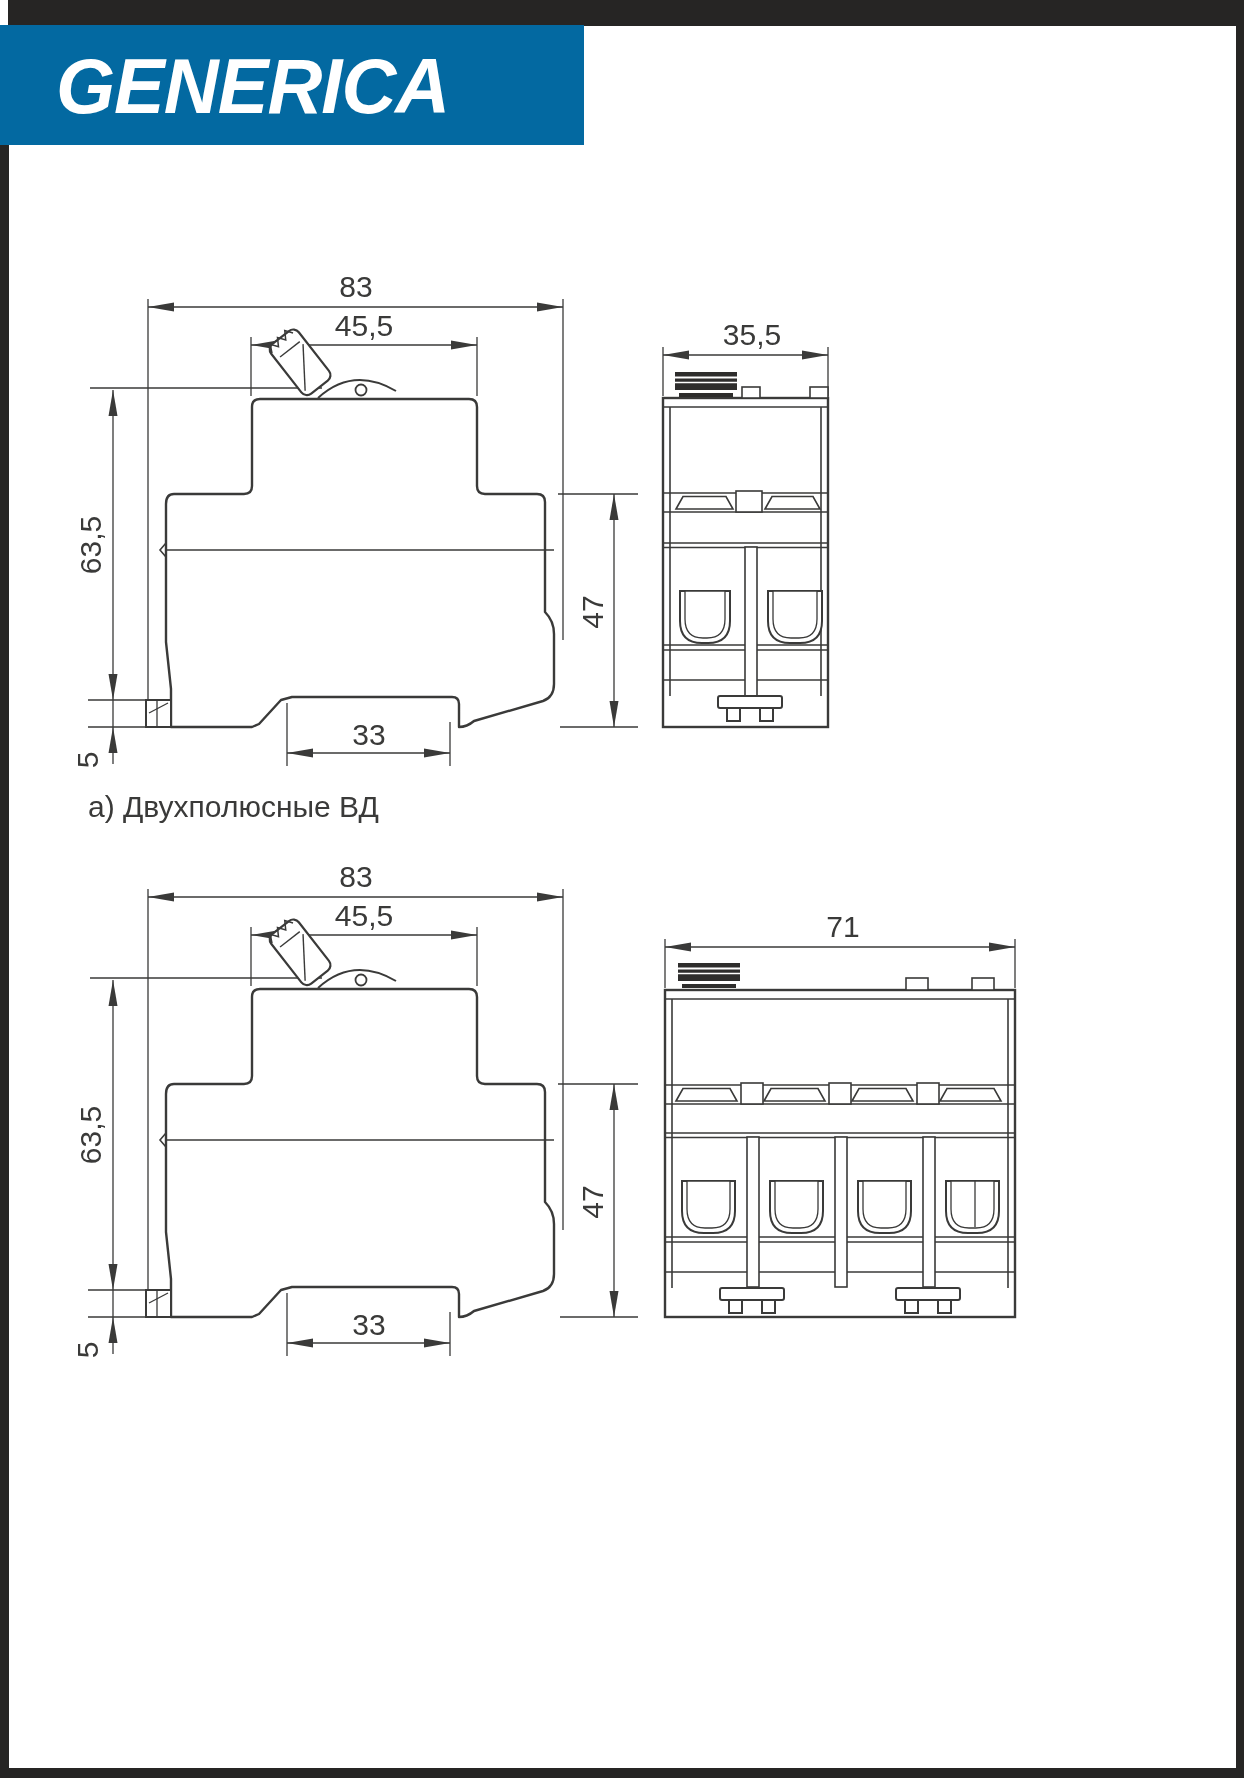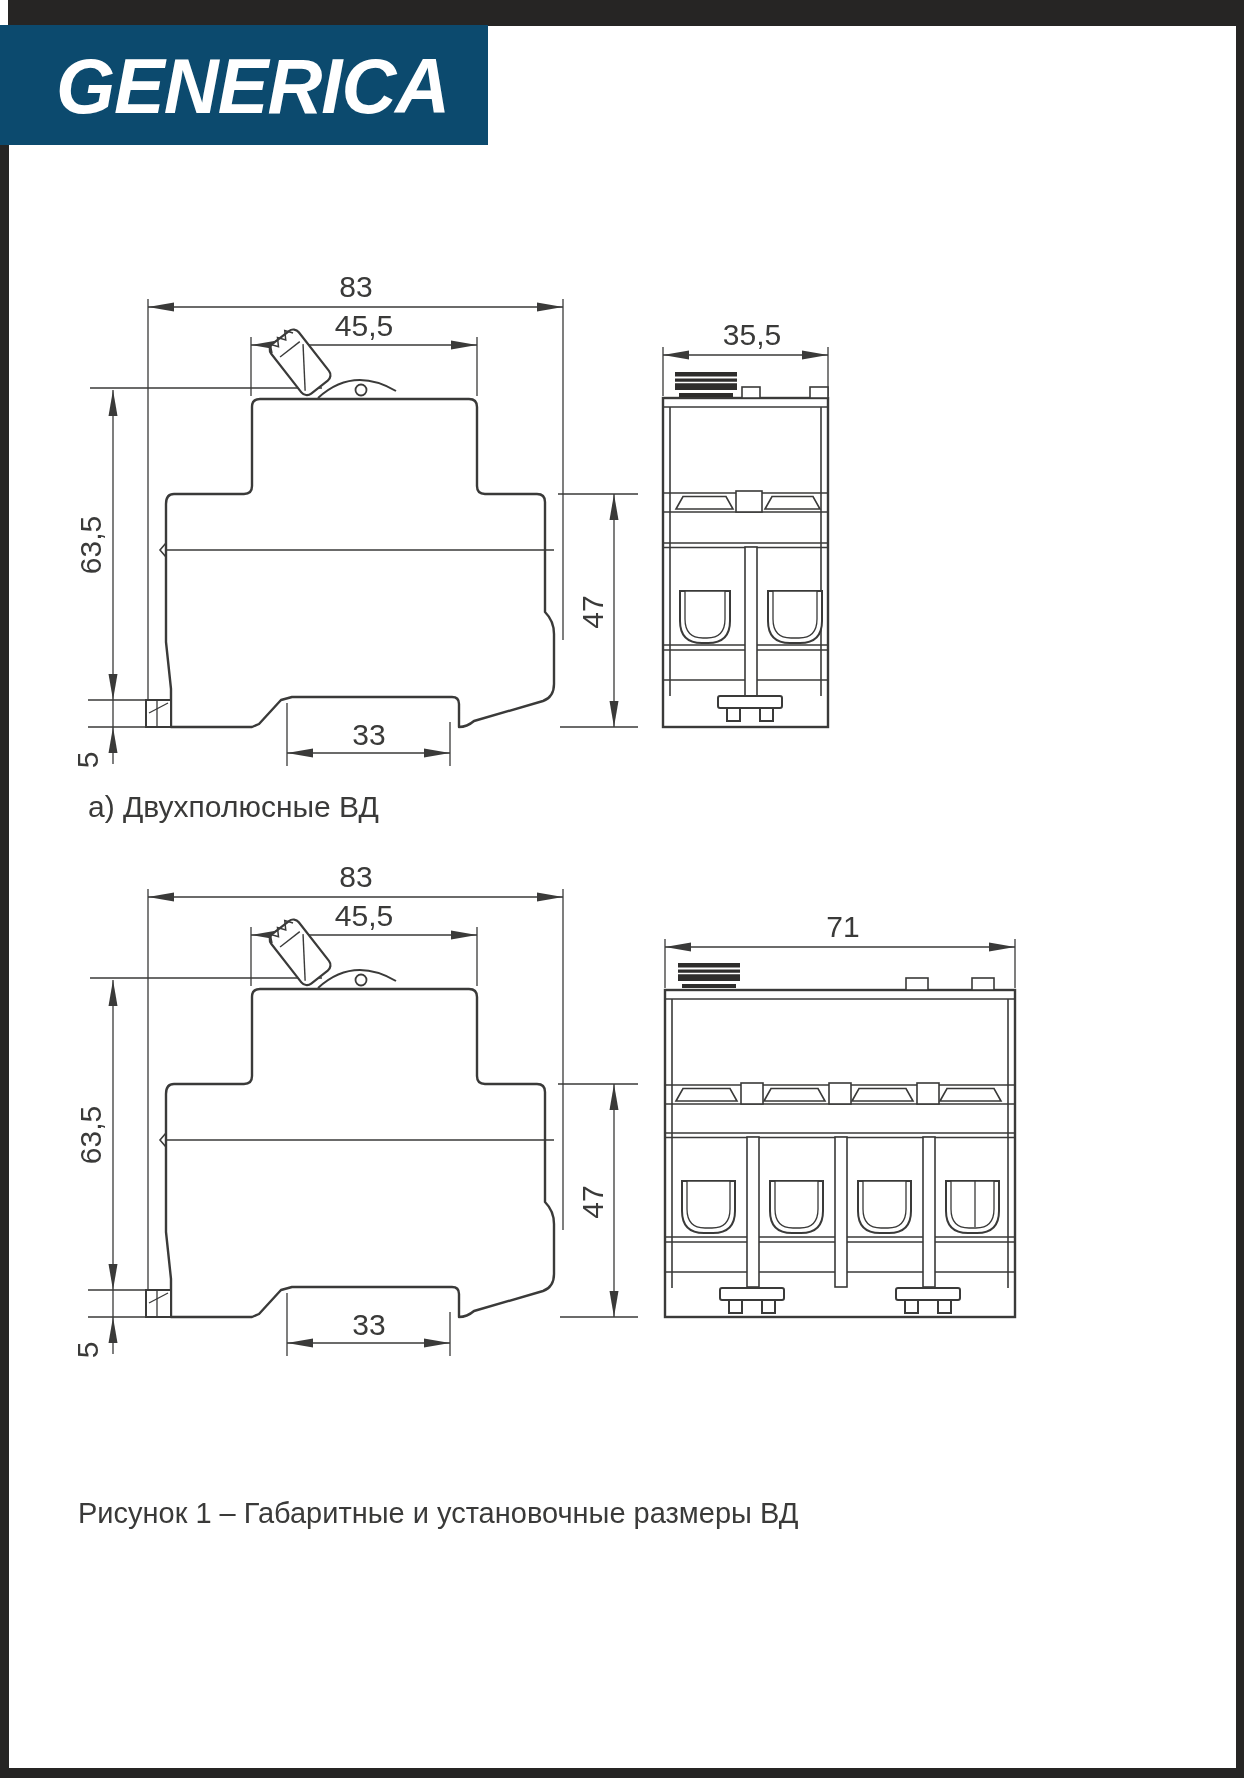--- a/index.html
+++ b/index.html
@@ -3,21 +3,21 @@
 <meta charset="utf-8">
 <style>
   html,body{margin:0;padding:0;background:#888;}
   .page{position:relative;width:1244px;height:1778px;background:#ffffff;overflow:hidden;
         font-family:"Liberation Sans",sans-serif;color:#383837;}
   .border-strip{position:absolute;background:#262524;}
   #border-top{left:8px;top:0;width:1236px;height:26px;}
   #border-left{left:0;top:25px;width:9px;height:1753px;}
   #border-right{right:0;top:0;width:8px;height:1778px;}
   #border-bottom{left:0;top:1768px;width:1244px;height:10px;}
-  .logo-box{position:absolute;left:0;top:25px;width:488px;height:120px;background:#0c4a6e;
+  .logo-box{position:absolute;left:0;top:25px;width:584px;height:120px;background:#0369a1;
             display:flex;align-items:center;}
   .logo-text{color:#ffffff;font-weight:bold;font-style:italic;font-size:76px;
              letter-spacing:-1px;padding-left:56px;transform:scaleY(1.02);white-space:nowrap;}
   .caption{position:absolute;font-size:30px;line-height:34px;color:#3a3a39;white-space:nowrap;}
   #caption-a{left:88px;top:790px;}
   #caption-b{left:88px;top:1382px;}
   #figure-caption{left:78px;top:1496px;font-size:29px;}
   svg{position:absolute;left:0;top:0;}
   svg text{font-family:"Liberation Sans",sans-serif;font-size:30px;fill:#3a3a39;}
 </style>
@@ -238,15 +238,14 @@
         <rect x="729" y="1300" width="13" height="13"></rect>
         <rect x="762" y="1300" width="13" height="13"></rect>
         <rect x="896" y="1288" width="64" height="12" rx="2"></rect>
         <rect x="905" y="1300" width="13" height="13"></rect>
         <rect x="938" y="1300" width="13" height="13"></rect>
       </g>
     </g>
   </svg>
 
   <div class="caption" id="caption-a">а) Двухполюсные ВД</div>
-  <div class="caption" id="figure-caption">Рисунок 1 – Габаритные и установочные размеры ВД</div>
 
 </div>
 
 </body></html>

